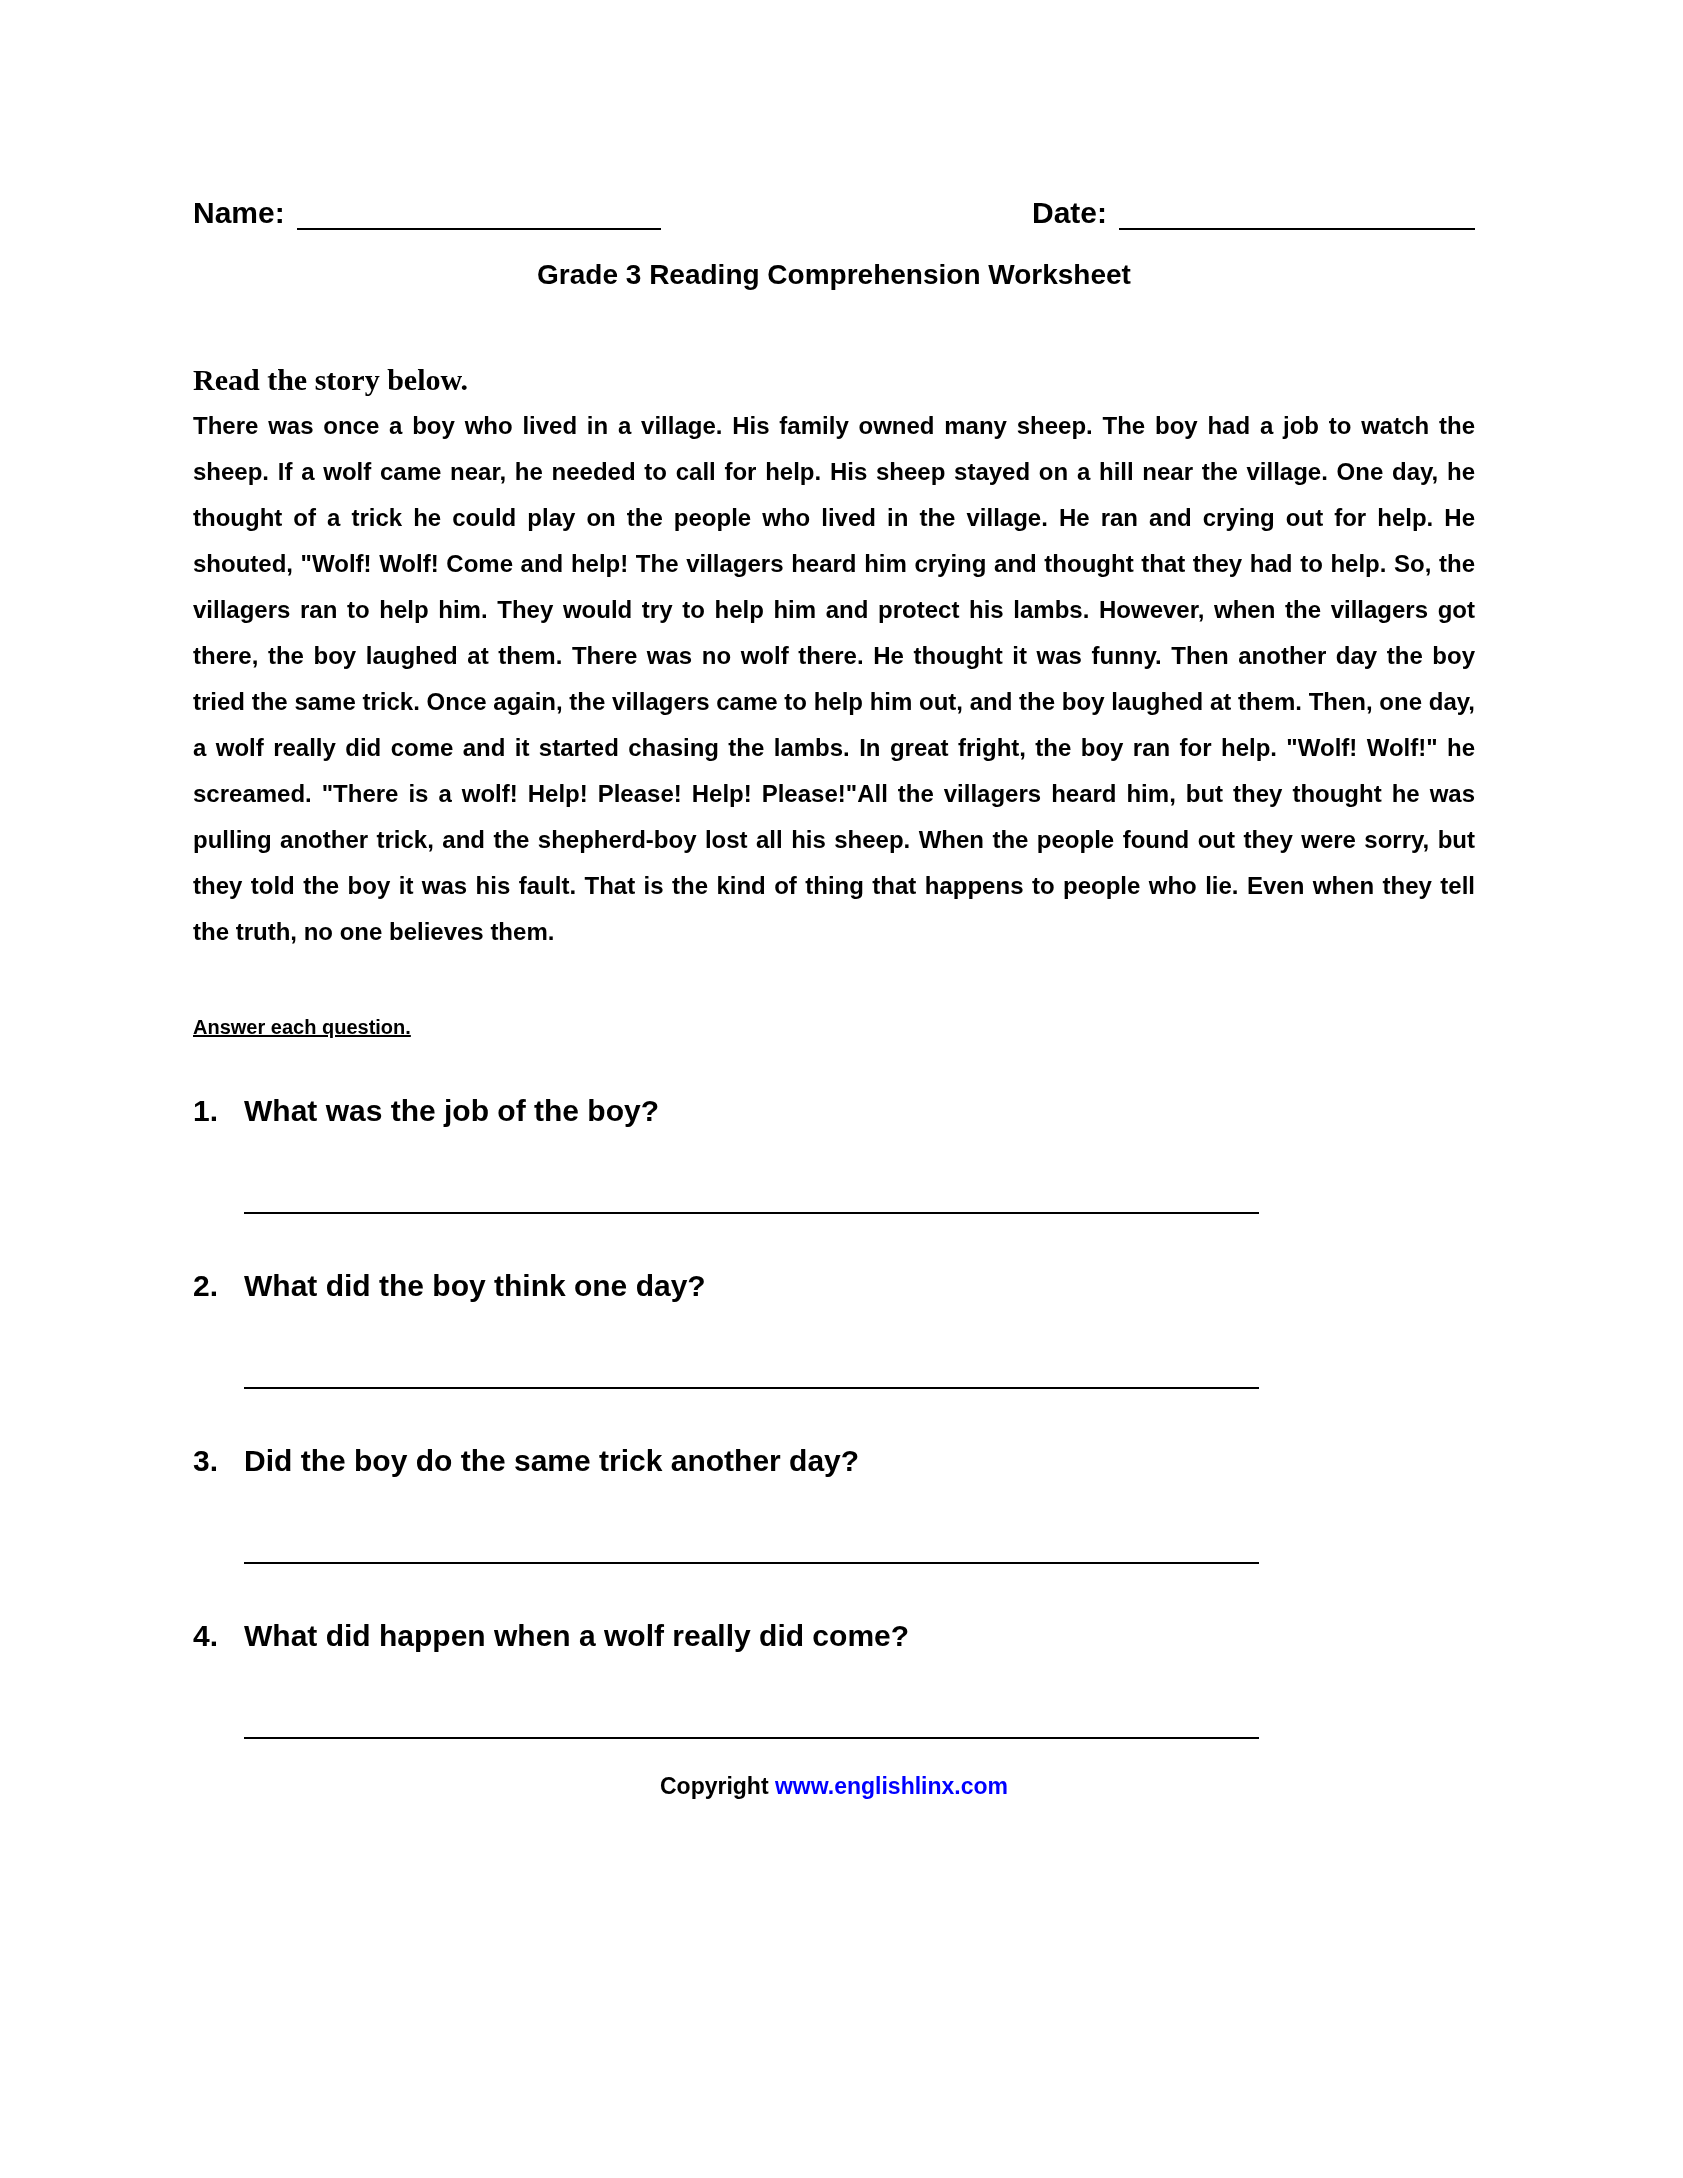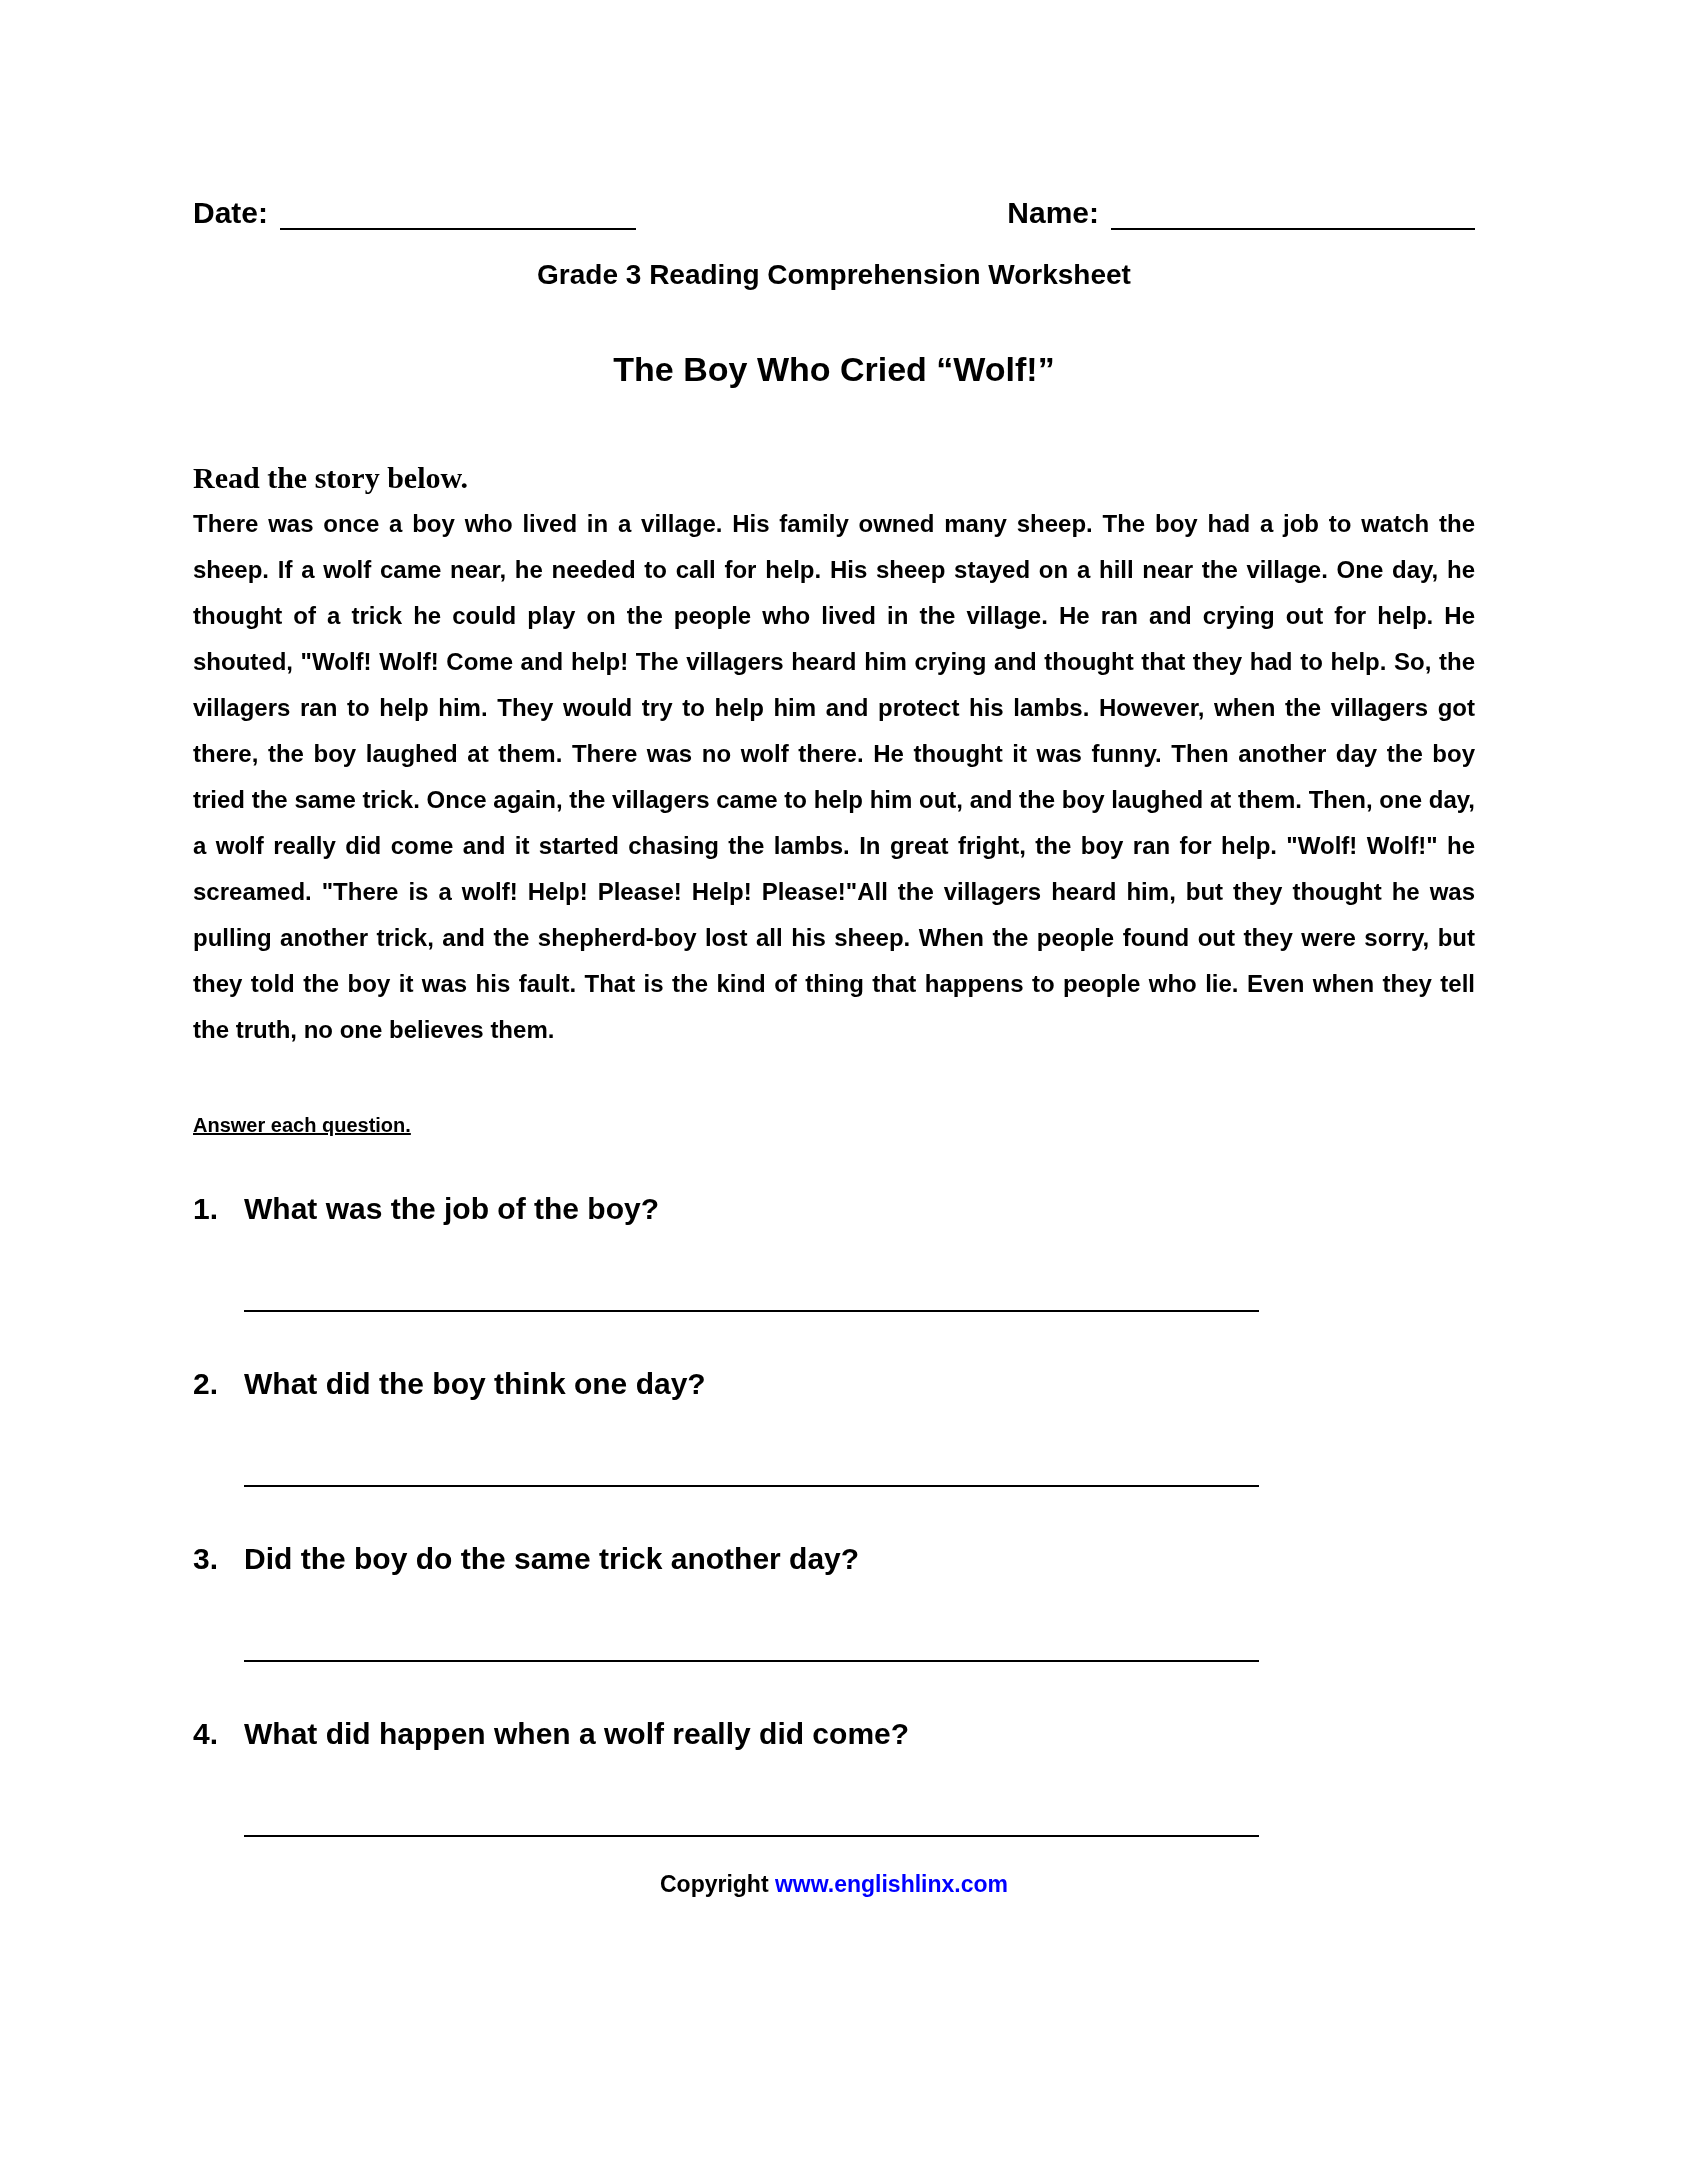--- a/index.html
+++ b/index.html
@@ -102,32 +102,31 @@
     cursor: pointer;
   }
 </style>
 </head>
 <body>
 
 <div class="page">
 
   <div class="header-row">
     <div class="field-pair">
+      <span>Name:</span>
+      <span class="blank name-blank"></span>
+    </div>
+    <div class="field-pair">
       <span>Date:</span>
       <span class="blank date-blank"></span>
-    </div>
-    <div class="field-pair">
-      <span>Name:</span>
-      <span class="blank name-blank"></span>
     </div>
   </div>
 
   <div class="doc-title">Grade 3 Reading Comprehension Worksheet</div>
 
-  <div class="doc-subtitle">The Boy Who Cried “Wolf!”</div>
 
   <div class="read-instruction">Read the story below.</div>
 
   <p class="story">There was once a boy who lived in a village. His family owned many sheep. The boy had a job to watch the sheep. If a wolf came near, he needed to call for help. His sheep stayed on a hill near the village. One day, he thought of a trick he could play on the people who lived in the village. He ran and crying out for help. He shouted, "Wolf! Wolf! Come and help! The villagers heard him crying and thought that they had to help. So, the villagers ran to help him. They would try to help him and protect his lambs. However, when the villagers got there, the boy laughed at them. There was no wolf there. He thought it was funny. Then another day the boy tried the same trick. Once again, the villagers came to help him out, and the boy laughed at them. Then, one day, a wolf really did come and it started chasing the lambs. In great fright, the boy ran for help. "Wolf! Wolf!" he screamed. "There is a wolf! Help! Please! Help! Please!"All the villagers heard him, but they thought he was pulling another trick, and the shepherd-boy lost all his sheep. When the people found out they were sorry, but they told the boy it was his fault. That is the kind of thing that happens to people who lie. Even when they tell the truth, no one believes them.</p>
 
   <div class="answer-heading">Answer each question.</div>
 
   <div class="question-block">
     <div class="question-line">
       <span class="q-number">1.</span>

